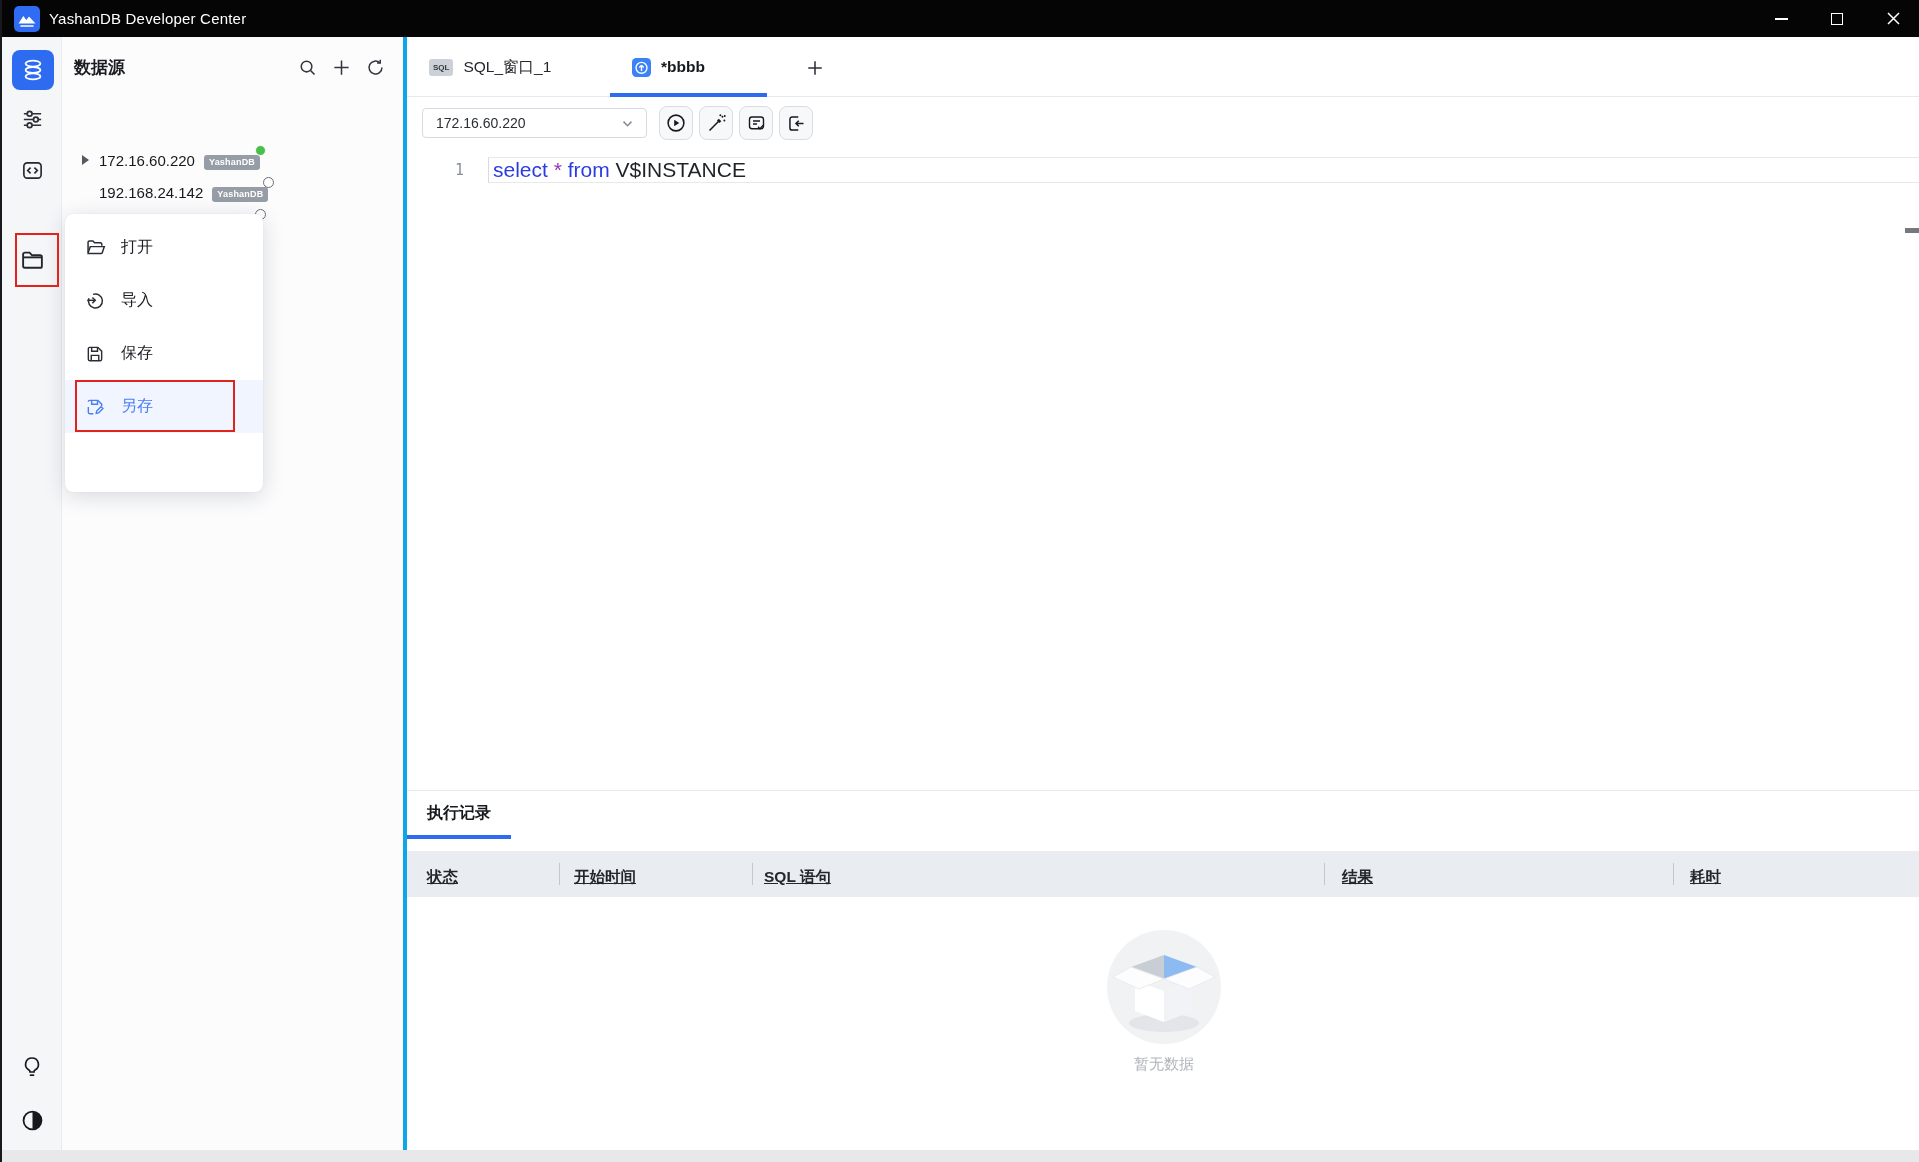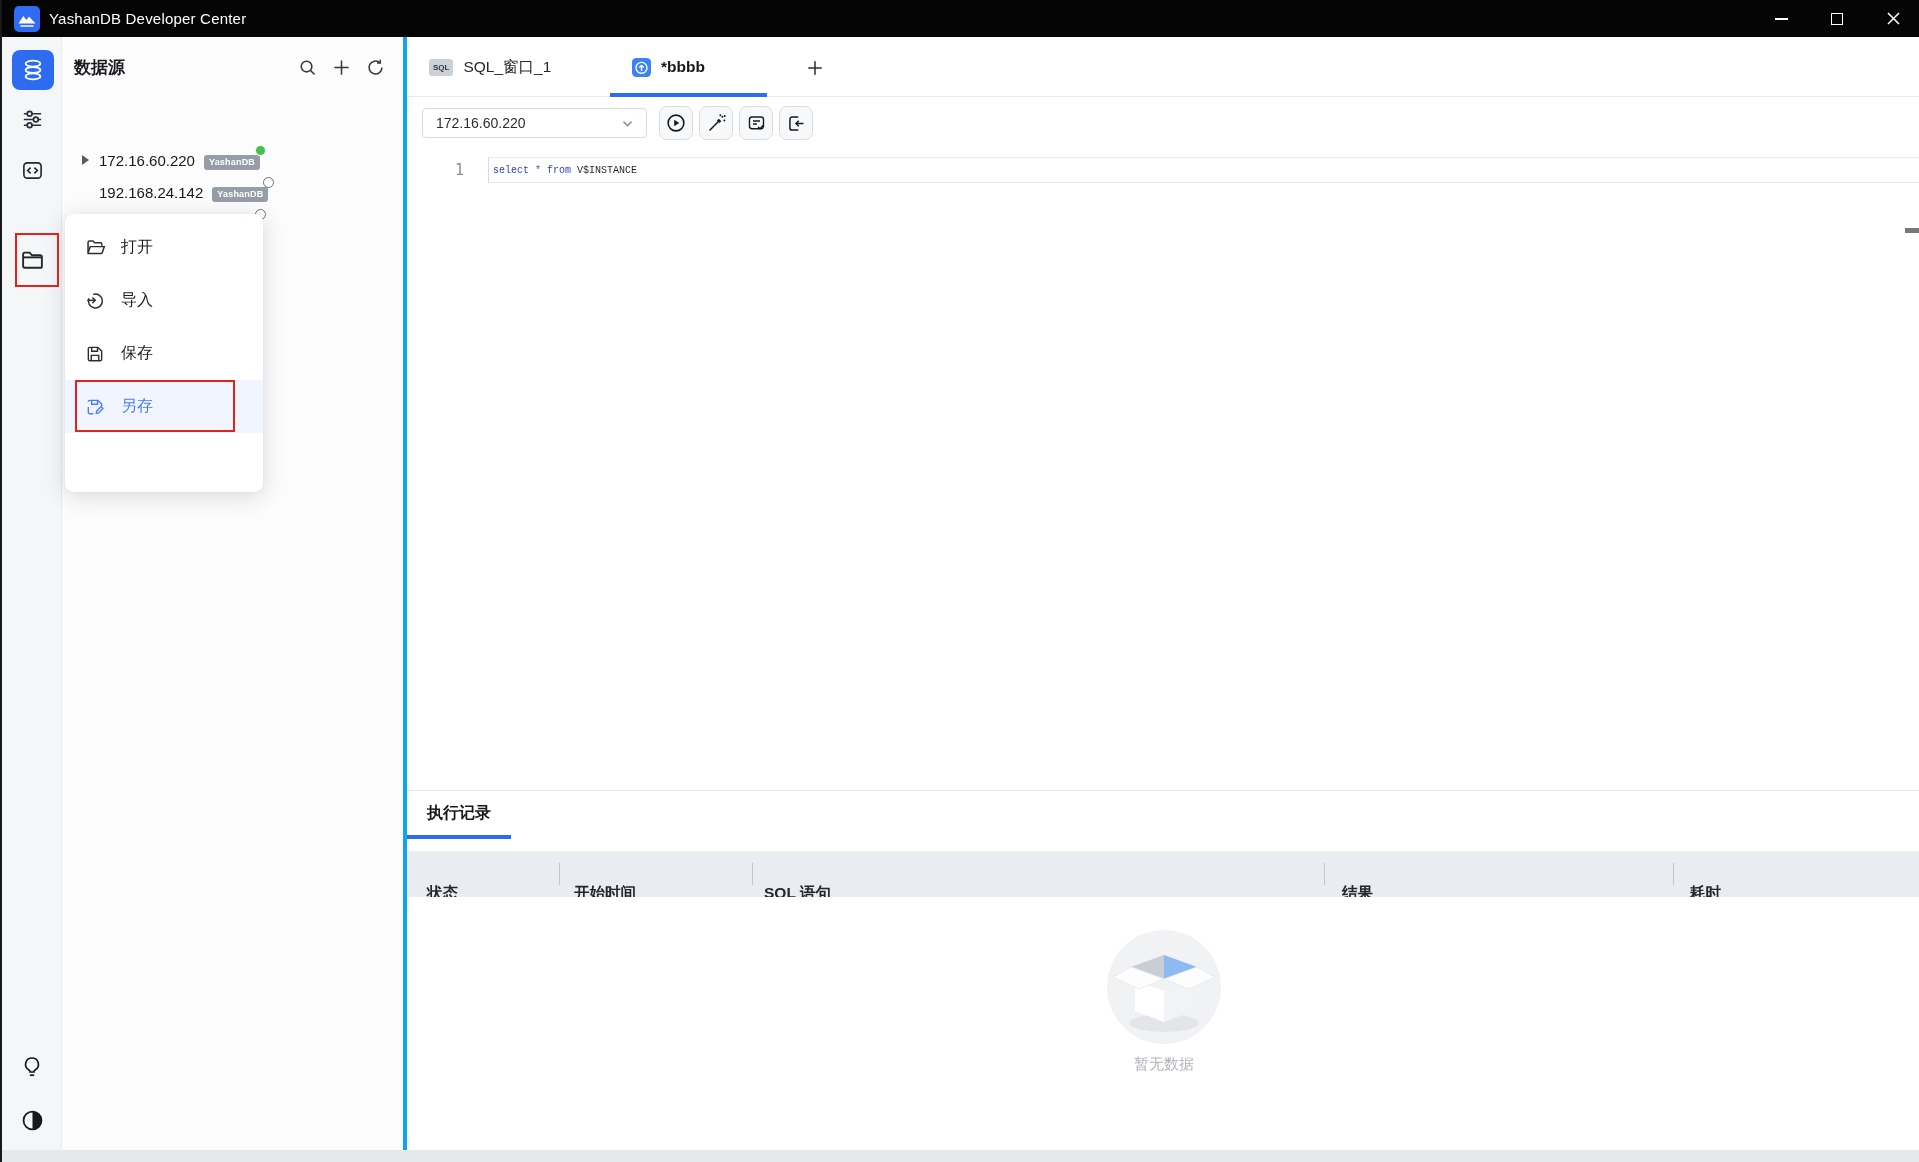--- a/index.html
+++ b/index.html
@@ -68,32 +68,32 @@
                  background:#fff; display:flex; align-items:center; padding:0 12px 0 13px; }
   .conn-value { font-size:14px; color:#2b2e33; flex:1; }
   .tool-btn { position:absolute; top:8px; width:34px; height:34px; background:#f7f8fa; border:1px solid #d9dce1; border-radius:8px;
               display:flex; align-items:center; justify-content:center; }
 
   .editor { position:absolute; left:0; top:109px; width:1514px; height:644px; background:#fff; }
   .code-line { position:absolute; left:81px; top:11px; right:0; height:26px; border-top:1px solid #e6e8ea; border-bottom:1px solid #e6e8ea;
                border-left:1px solid #d8dadd; display:flex; align-items:center; }
   .line-num { position:absolute; left:27px; top:11px; width:30px; height:26px; text-align:right; font-family:"DejaVu Sans Mono",monospace;
               font-size:15px; color:#8a9099; line-height:26px; }
-  .code-text { font-family:Liberation Mono, monospace; font-size:10px; padding-left:4px; white-space:pre; color:#1f2328; }
+  .code-text { font-family:Liberation Sans, sans-serif; font-size:21px; padding-left:4px; white-space:pre; color:#1f2328; }
   .tok-kw { color:#2b3de0; }
   .tok-op { color:#9437b0; }
   .v-scroll-thumb { position:absolute; right:0; top:82px; width:16px; height:5px; background:#75787d; }
 
   
   .results { position:absolute; left:0; top:753px; width:1514px; height:372px; border-top:1px solid #e7e9ec; background:#fff; }
   .res-tabrow { position:absolute; left:0; top:0; width:1514px; height:48px; }
   .res-tab { position:absolute; left:0; top:0; height:48px; padding:0 20px; display:flex; align-items:center;
              font-size:16px; font-weight:bold; color:#15181c; border-bottom:4px solid #2d6bf0; }
   .res-header { position:absolute; left:0; top:60px; width:1514px; height:46px; background:#e9ecf0; }
-  .hcell { position:absolute; top:16px; height:52px; display:flex; align-items:center; font-size:15.5px; font-weight:600; color:#23272d; }
+  .hcell { position:absolute; top:0; height:52px; display:flex; align-items:center; font-size:15.5px; font-weight:600; color:#23272d;text-decoration:underline; }
   .hsep { position:absolute; top:12px; width:1px; height:22px; background:#c3c7cd; }
   .res-body { position:absolute; left:0; top:106px; width:1514px; height:266px; background:#fff; }
   .empty-state { position:absolute; left:0; top:28px; width:1514px; display:flex; flex-direction:column; align-items:center; }
   .empty-text { font-size:15px; color:#b0b4ba; }
 
   .bottom-strip { position:absolute; left:0; top:1150px; width:1919px; height:12px; background:#e7e8ea; z-index:40; }
 
   svg { display:block; }
 </style>
 </head>

